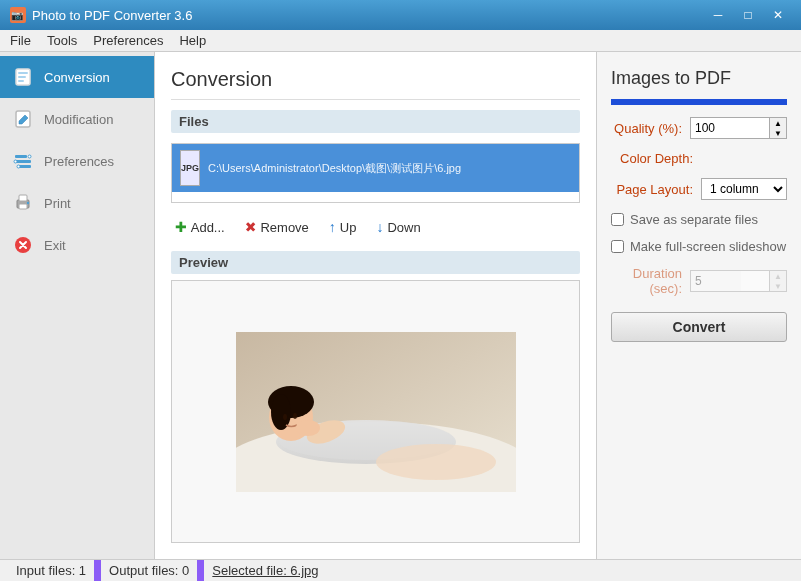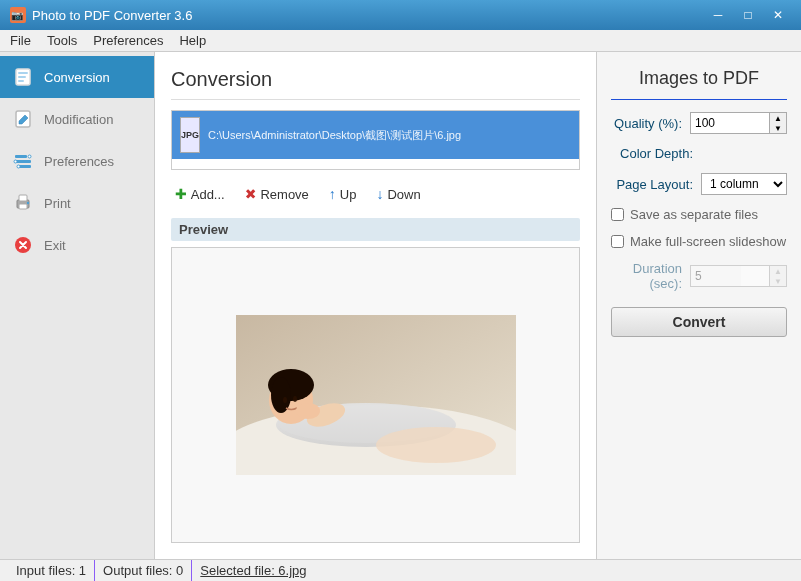--- a/index.html
+++ b/index.html
@@ -178,31 +178,30 @@
       padding: 16px 14px;
       display: flex;
       flex-direction: column;
       gap: 12px;
     }
     .right-panel-title {
       font-size: 18px;
       font-weight: 400;
       color: #333;
       padding-bottom: 10px;
-      border-bottom: 1px solid #1d4ed8;
-      text-align: center;
+      border-bottom: 6px solid #1d4ed8;
     }
     .form-row {
       display: flex;
       align-items: center;
       gap: 8px;
     }
     .form-label {
       width: 82px;
-      color: #0c4a6e;
+      color: #c2410c;
       font-size: 13px;
       text-align: right;
     }
     .form-control {
       flex: 1;
       height: 22px;
       border: 1px solid #aaa;
       background: white;
       font-size: 12px;
       padding: 0 4px;
@@ -275,21 +274,21 @@
       border-top: 1px solid #ccc;
       display: flex;
       align-items: center;
       padding: 0 8px;
       gap: 0;
       font-size: 12px;
       color: #333;
     }
     .status-segment {
       padding: 0 8px;
-      border-right: 1px solid #8b5cf6;
+      border-right: 7px solid #8b5cf6;
       height: 100%;
       display: flex;
       align-items: center;
     }
     .status-segment:last-child { border-right: none; text-decoration: underline; }
 
     .duration-row { opacity: 0.5; }
   </style>
 </head>
 <body>
@@ -365,20 +364,21 @@
             <path d="M7 7l6 6M13 7l-6 6" stroke="white" stroke-width="2" stroke-linecap="round"></path>
           </svg>
       </div>
       <span class="sidebar-label">Exit</span>
     </div>
   </div>
 
   <div class="content-area">
     <div class="content-title">Conversion</div>
 
+    <div class="section-header">Files</div>
     <div class="files-list">
       <div class="file-item">
         <div class="file-icon">JPG</div>
         <div class="file-info">
           <span class="file-path">C:\Users\Administrator\Desktop\截图\测试图片\6.jpg</span>
         </div>
       </div>
     </div>
 
     <div class="toolbar">

